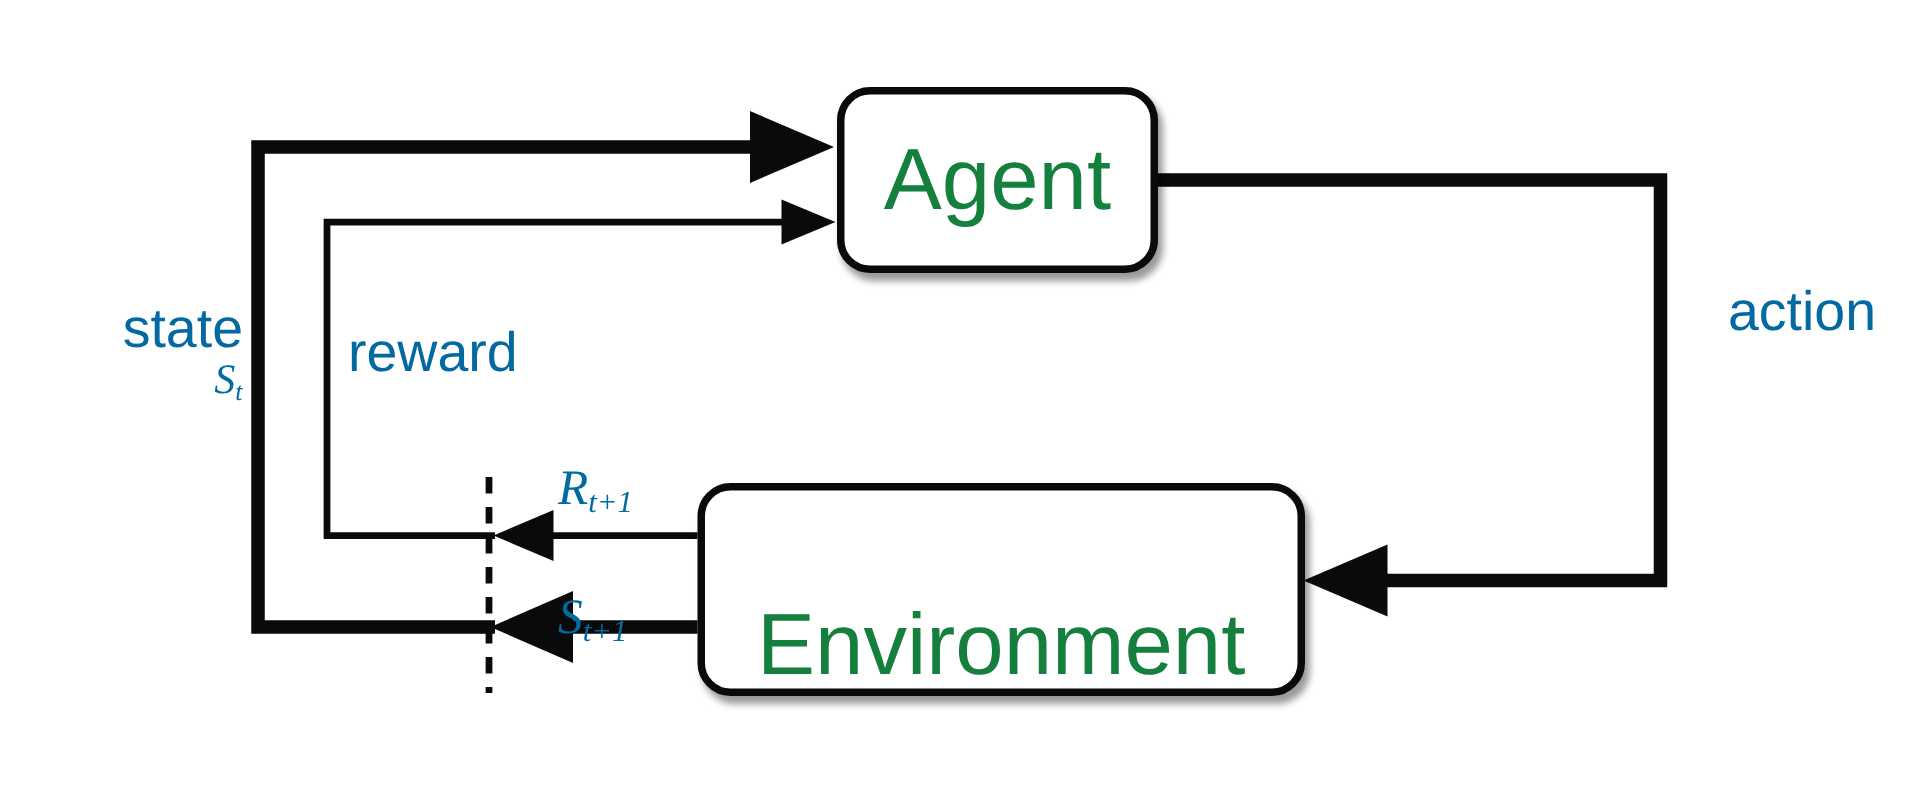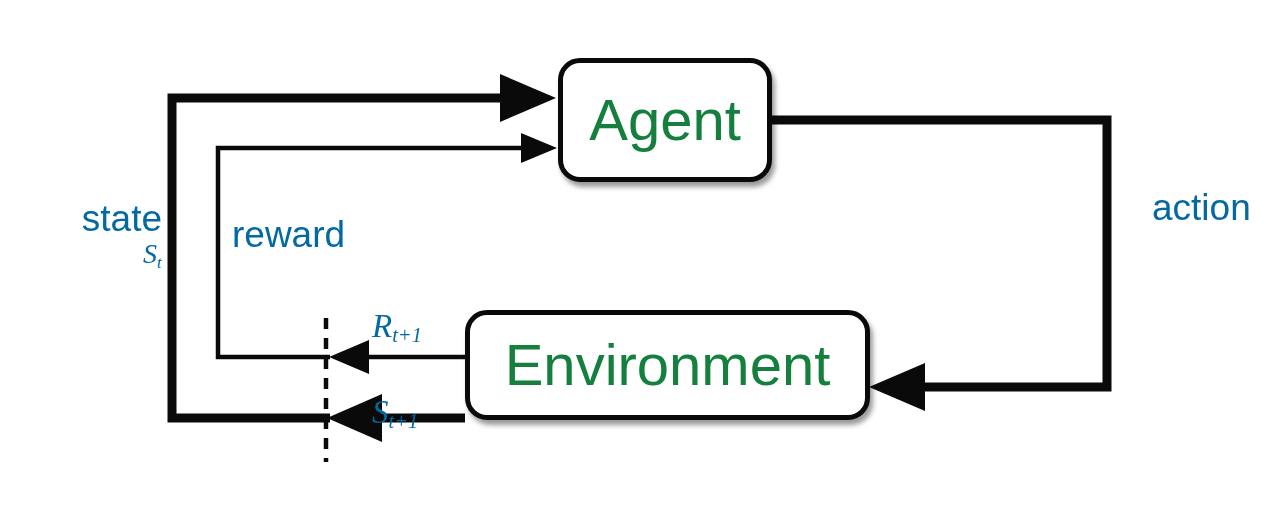--- a/index.html
+++ b/index.html
@@ -45,23 +45,24 @@
     white-space: nowrap;
   }
   #agent-box {
     left: 558px;
     top: 58px;
     width: 214px;
     height: 124px;
   }
   #environment-box {
     left: 465px;
-    top: 310px;
+    top: 322px;
     width: 405px;
-    height: 110px;
+    height: 142px;
+    align-items: flex-end;
   }
   .edge-label {
     position: absolute;
     color: #0369a1;
     white-space: nowrap;
   }
   .word {
     font-family: "Liberation Sans", sans-serif;
     font-size: 37px;
     line-height: 1.05;

